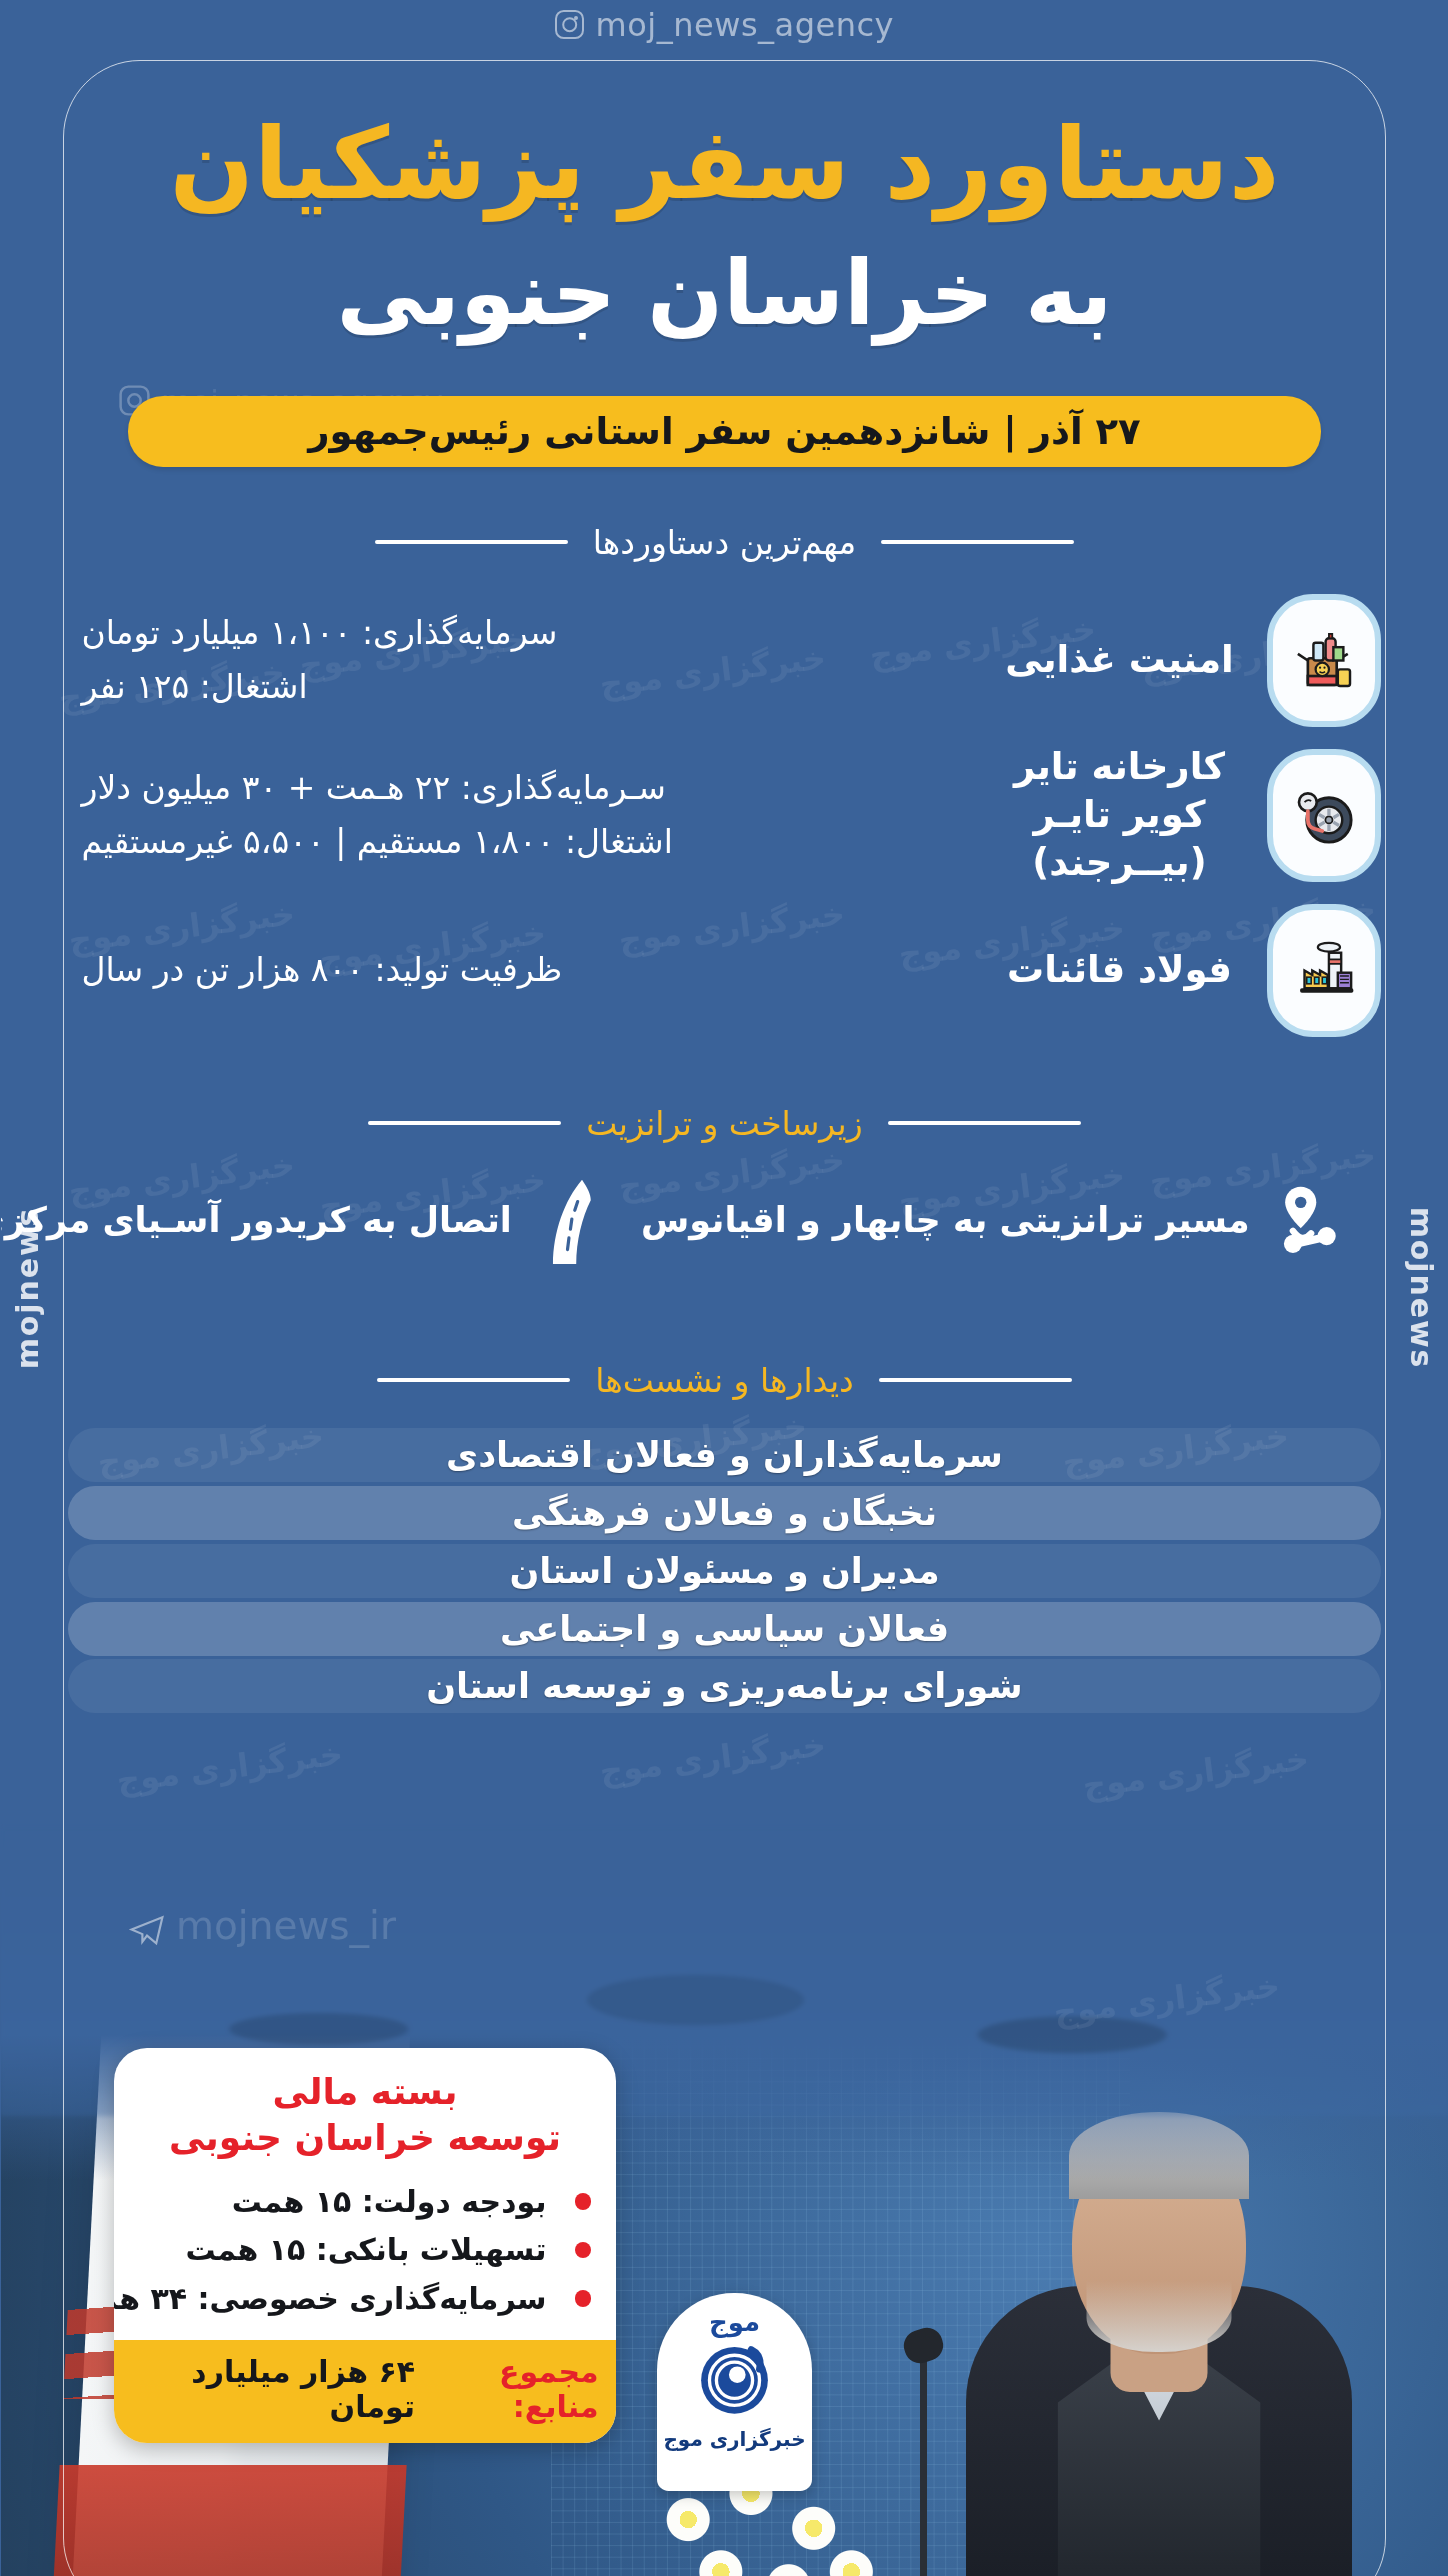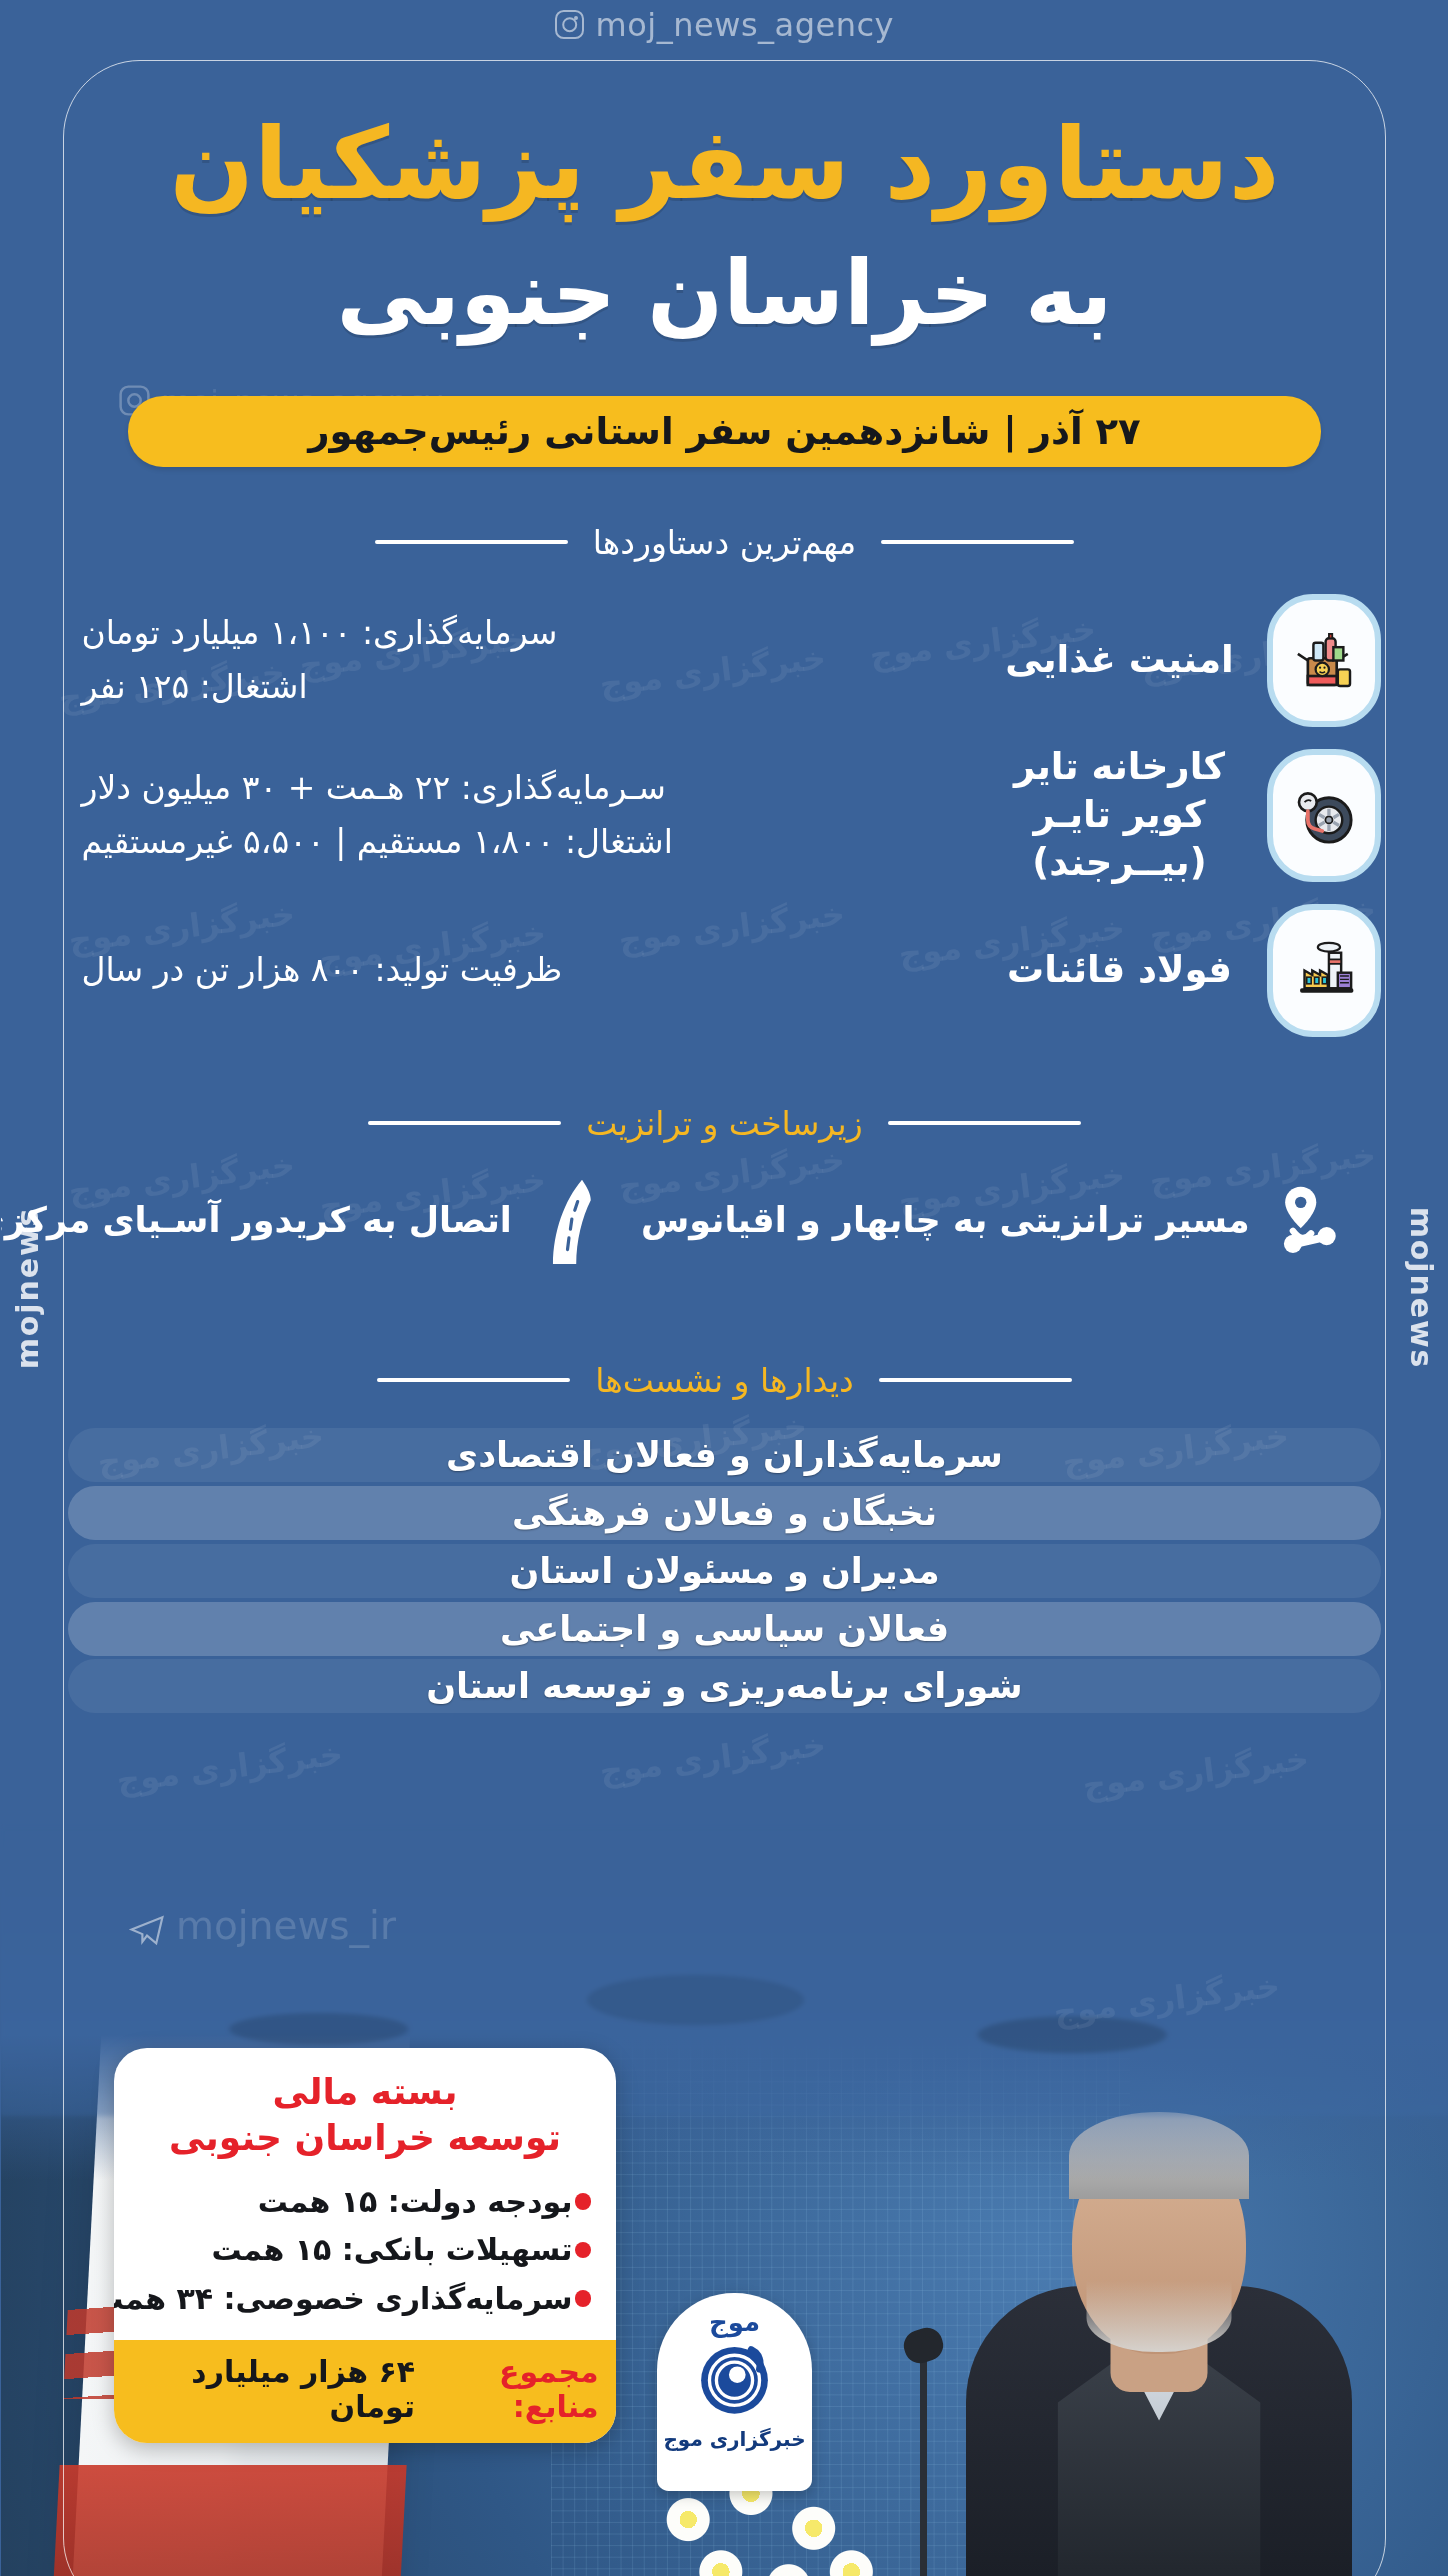--- a/index.html
+++ b/index.html
@@ -276,21 +276,21 @@
     box-shadow: 0 5.8px 21px rgba(0,0,0,0.25);
     overflow: hidden;
   }
   .fin-title {
     text-align: center; color: #e5222a; font-weight: bold;
     font-size: 36px; line-height: 1.28; padding: 21px 21px 5.8px;
   }
   .fin-items { padding: 9.7px 25px 17.4px; }
   .fin-item {
     display: flex; align-items: center; justify-content: flex-start;
-    gap: 2px; padding: 6.8px 0;
+    gap: 28px; padding: 6.8px 0;
   }
   .fin-dot {
     flex: 0 0 auto; width: 16.4px; height: 16.4px; border-radius: 50%;
     background: #e5222a;
   }
   .fin-item span.t {
     color: #15171b; font-size: 30px; font-weight: bold; white-space: nowrap;
   }
   .fin-total {
     background: #f7bd1e; padding: 13.5px 17.4px 19.3px;

